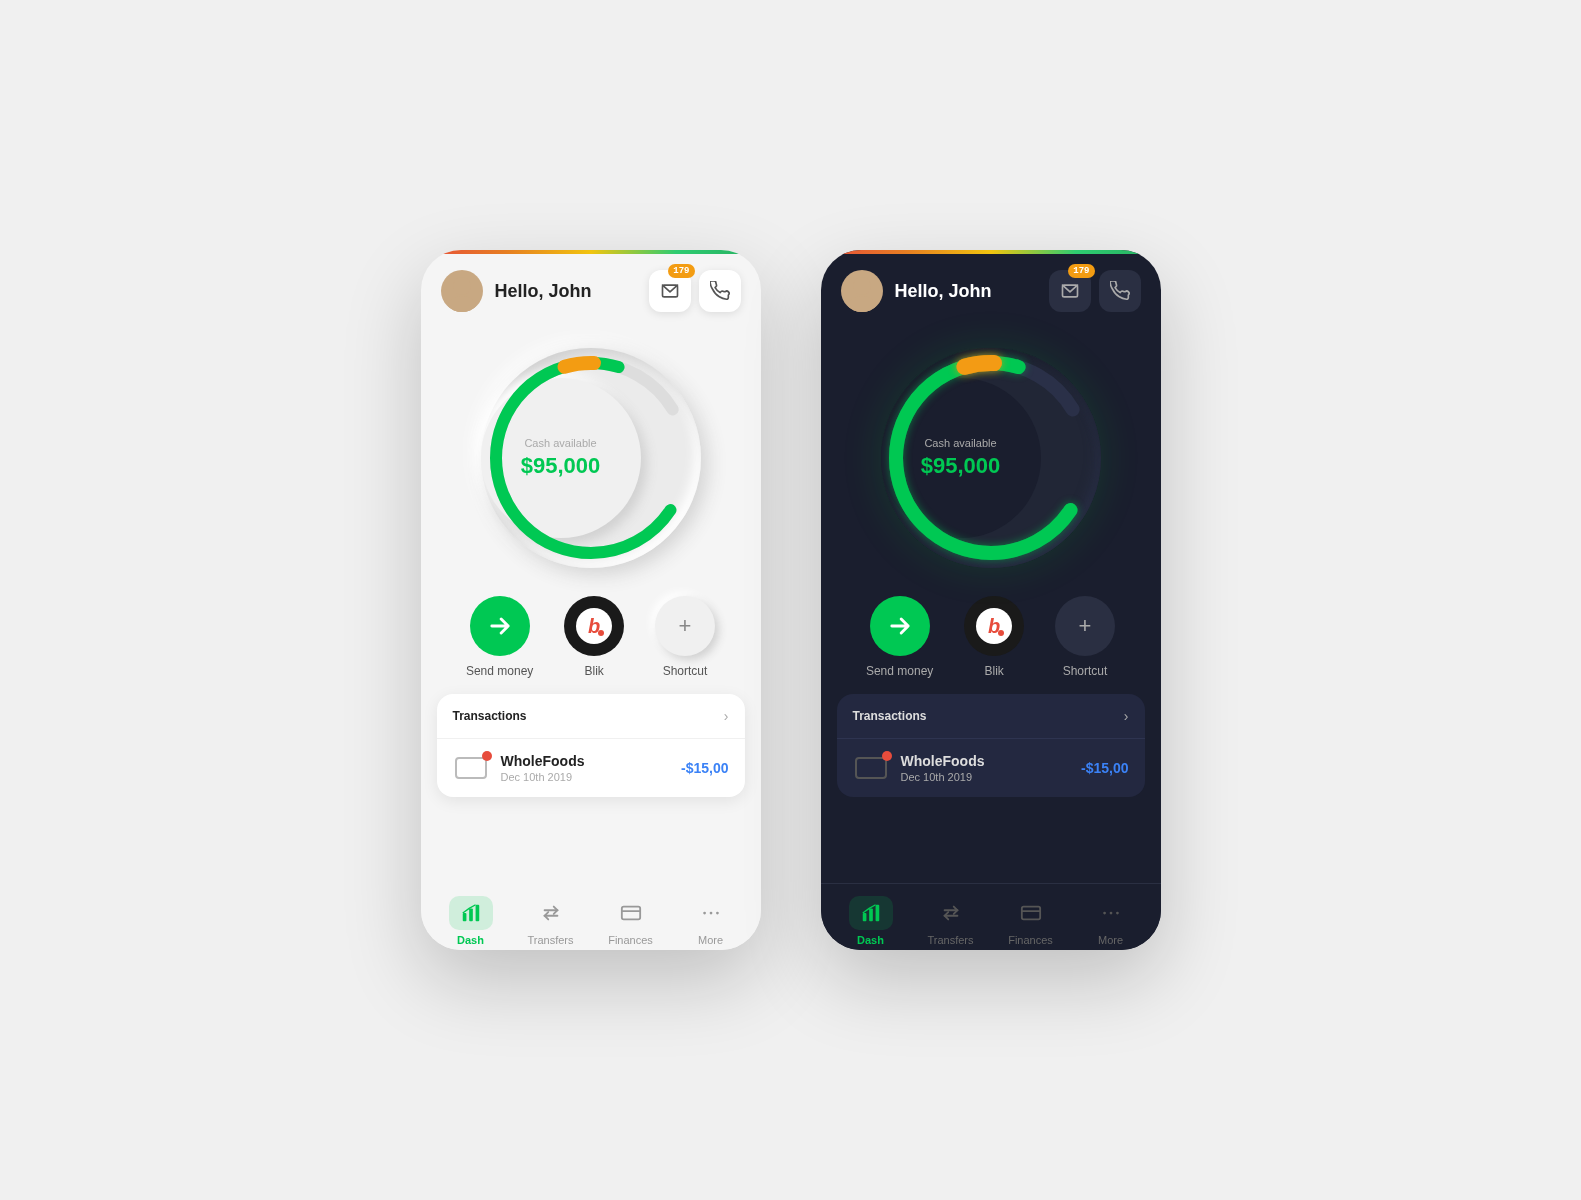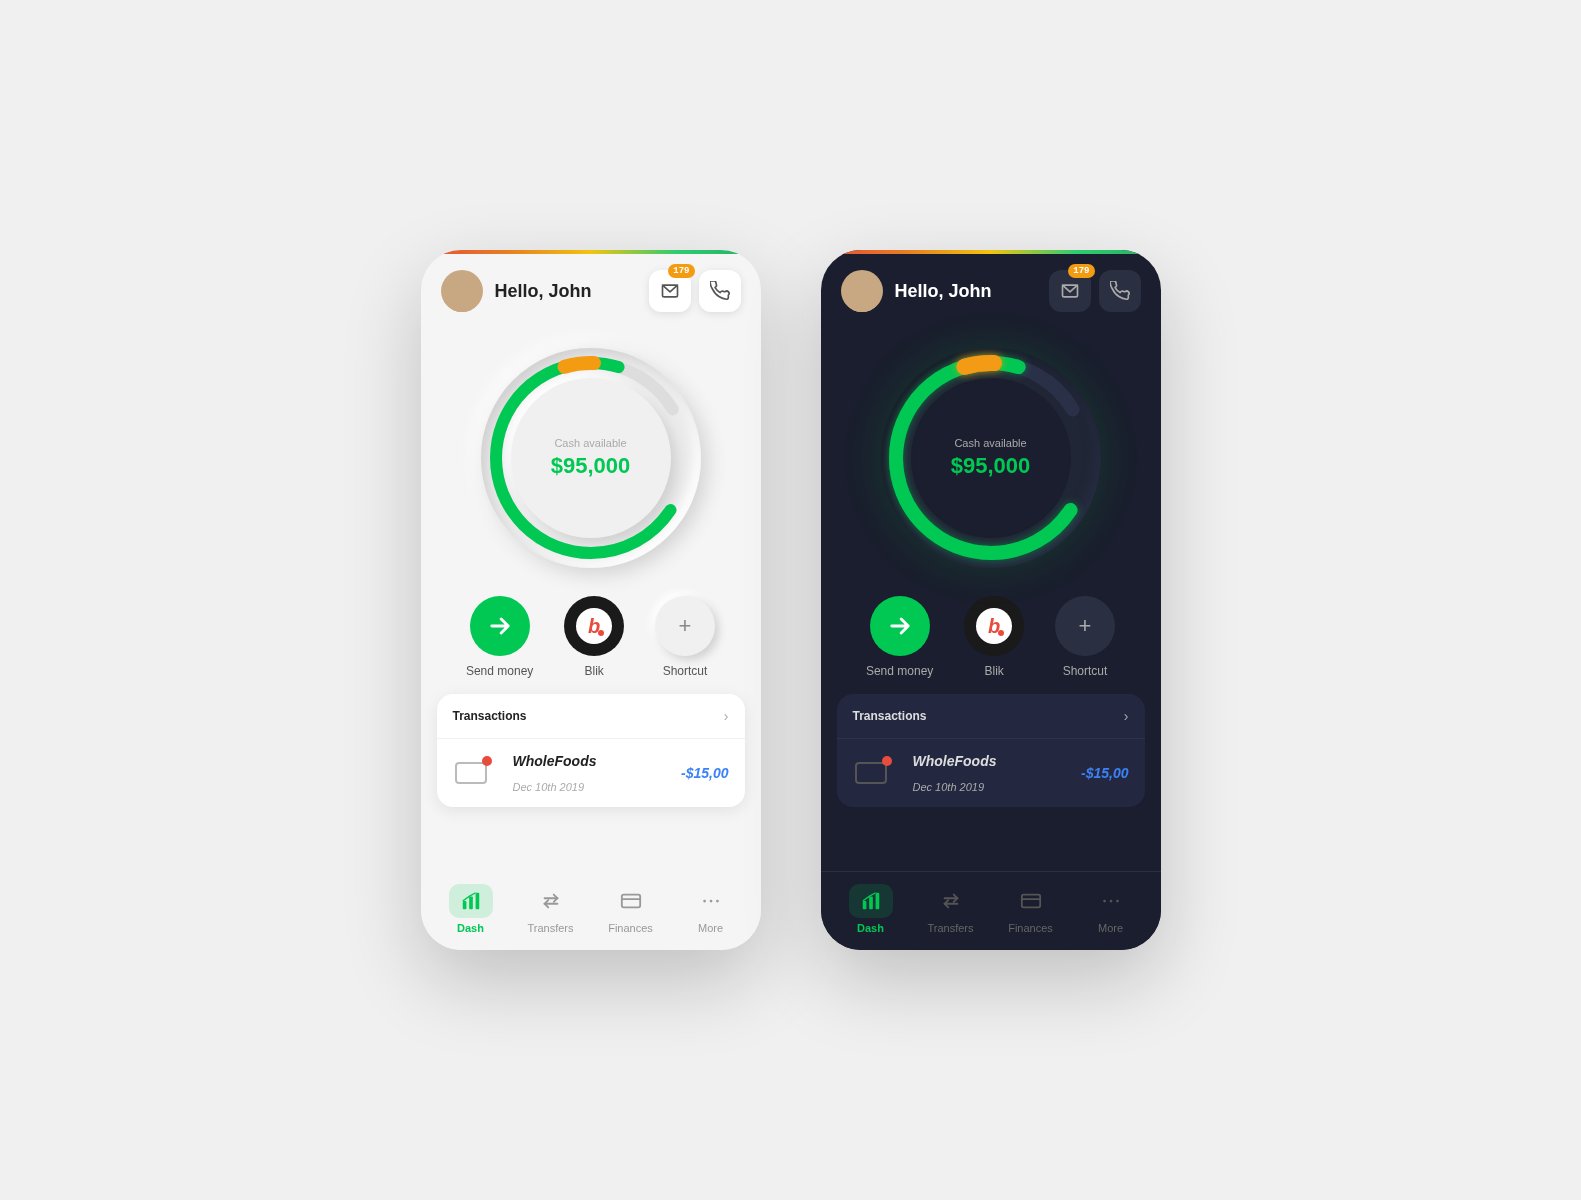--- a/index.html
+++ b/index.html
@@ -116,21 +116,21 @@
       justify-content: center;
       padding: 20px;
       flex-shrink: 0;
     }
     .gauge-outer {
       width: 220px;
       height: 220px;
       border-radius: 50%;
       display: flex;
       align-items: center;
-      justify-content: center;
+      justify-content: flex-start;
       position: relative;
     }
     .phone.light .gauge-outer {
       background: #ebebeb;
       box-shadow: inset 6px 6px 12px #d1d1d1, inset -6px -6px 12px #ffffff, 6px 6px 20px #d1d1d1, -6px -6px 20px #ffffff;
     }
     .phone.dark .gauge-outer {
       background: #212636;
       box-shadow: inset 4px 4px 12px #181c28, inset -4px -4px 12px #2a3048, 0 0 40px rgba(0,200,50,0.15);
     }
@@ -260,22 +260,21 @@
     .phone.light .transactions-title { color: #222; }
     .phone.dark .transactions-title { color: #ddd; }
     .chevron-right {
       font-size: 14px;
       color: #aaa;
     }
     .transaction-row {
       display: flex;
       align-items: center;
       padding: 14px 16px;
-      gap: 24px;
-      font-style: italic;
+      gap: 12px;
     }
     .transaction-icon {
       width: 36px;
       height: 28px;
       display: flex;
       align-items: center;
       justify-content: center;
       position: relative;
     }
     .card-icon {
@@ -298,33 +297,33 @@
     .transaction-info { flex: 1; }
     .transaction-name {
       font-size: 14px;
       font-weight: 600;
     }
     .phone.light .transaction-name { color: #222; }
     .phone.dark .transaction-name { color: #ddd; }
     .transaction-date {
       font-size: 11px;
       color: #aaa;
-      margin-top: 12px;
+      margin-top: 2px;
     }
     .transaction-amount {
       font-size: 14px;
       font-weight: 700;
       color: #3b82f6;
     }
 
     
     .bottom-nav {
       display: flex;
       justify-content: space-around;
-      padding: 12px 10px 16px;
+      padding: 12px 10px 4px;
       margin-top: auto;
       flex-shrink: 0;
     }
     .phone.light .bottom-nav {
       background: #f5f5f5;
     }
     .phone.dark .bottom-nav {
       background: #1a1e2e;
       border-top: 1px solid #2a2f42;
     }

